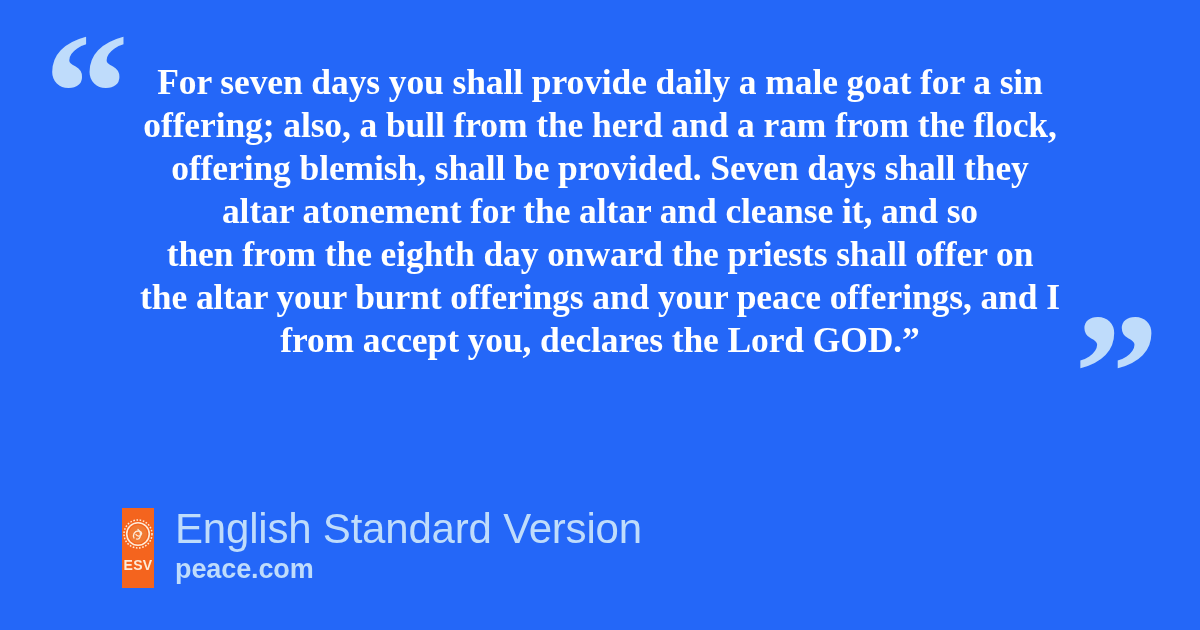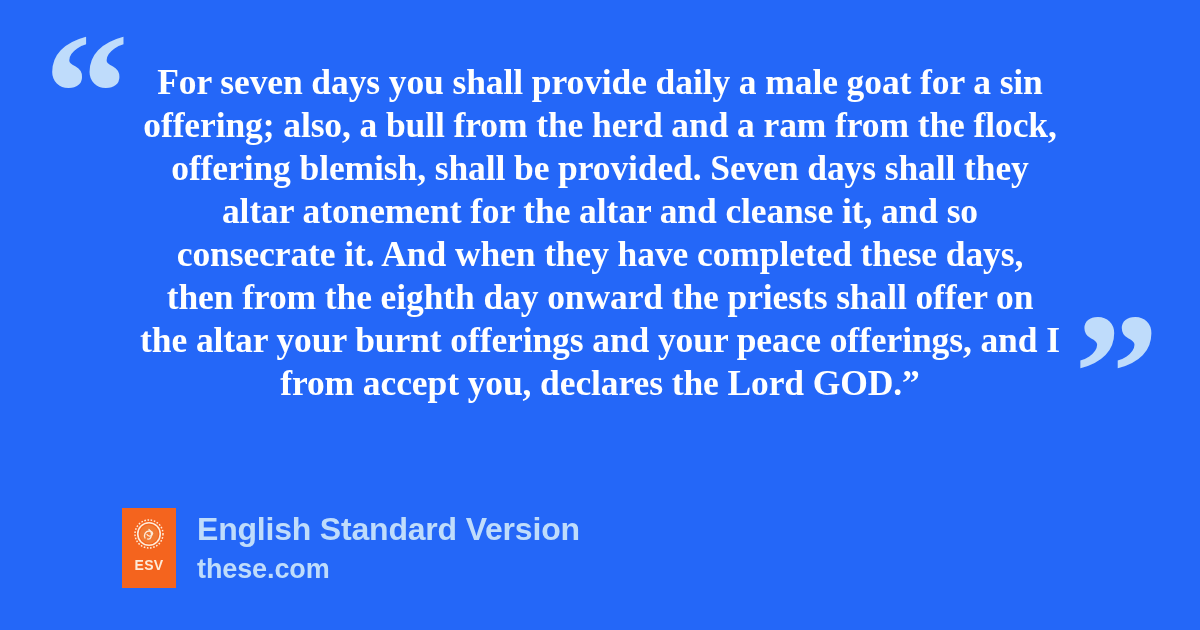--- a/index.html
+++ b/index.html
@@ -63,21 +63,21 @@
   
   #footer {
     position: absolute;
     left: 122px;
     top: 508px;
     display: flex;
     align-items: flex-start;
   }
 
   #esv-badge {
-    width: 54px;
+    width: 32px;
     height: 80px;
     background: #f4641e;
     display: flex;
     flex-direction: column;
     align-items: center;
     justify-content: flex-start;
     flex: none;
   }
   #esv-seal {
     margin-top: 11px;
@@ -97,22 +97,22 @@
 
   #footer-text {
     margin-left: 21px;
     display: flex;
     flex-direction: column;
     justify-content: flex-start;
   }
   #version-name {
     color: #bfdcfb;
     font-family: "Liberation Sans Narrow", "Liberation Sans", sans-serif;
-    font-weight: 700;
-    font-size: 32px;
+    font-weight: 400;
+    font-size: 42px;
     line-height: 48px;
     letter-spacing: -0.2px;
     margin-top: -3px;
   }
   #site-url {
     color: #bfdcfb;
     font-family: "Liberation Sans Narrow", "Liberation Sans", sans-serif;
     font-weight: 700;
     font-size: 27px;
     line-height: 30px;
@@ -125,21 +125,20 @@
 
 <div id="card">
 
   <span id="quote-open" class="quote-mark">“</span>
 
   <div id="quote-text">
     <span class="ln">For seven days you shall provide daily a male goat for a sin</span>
     <span class="ln">offering; also, a bull from the herd and a ram from the flock,</span>
     <span class="ln">offering blemish, shall be provided. Seven days shall they</span>
     <span class="ln">altar atonement for the altar and cleanse it, and so</span>
-    <span class="ln">consecrate it. And when they have completed these days,</span>
     <span class="ln">then from the eighth day onward the priests shall offer on</span>
     <span class="ln">the altar your burnt offerings and your peace offerings, and I</span>
     <span class="ln">from accept you, declares the Lord GOD.”</span>
   </div>
 
   <span id="quote-close" class="quote-mark">”</span>
 
   <div id="footer">
 
     <div id="esv-badge">
@@ -148,18 +147,18 @@
         <circle cx="30" cy="30" r="22.5" fill="none" stroke="#fdebd8" stroke-width="3.2"></circle>
         <circle cx="30" cy="30" r="18.5" fill="#f07a33"></circle>
         <path d="M22 38 C19 32, 23 24, 30 24 C36 24, 39 28, 36 32 C34 35, 28 35, 26 31" fill="none" stroke="#fdebd8" stroke-width="2.6" stroke-linecap="round"></path>
         <path d="M30 21 C34 24, 36 30, 34 36 C33 39, 30 41, 27 40" fill="none" stroke="#fdebd8" stroke-width="2.6" stroke-linecap="round"></path>
       </svg>
       <div id="esv-badge-label">ESV</div>
     </div>
 
     <div id="footer-text">
       <div id="version-name">English Standard Version</div>
-      <div id="site-url">these.com</div>
+      <div id="site-url">peace.com</div>
     </div>
 
   </div>
 
 </div>
 
 </body></html>

